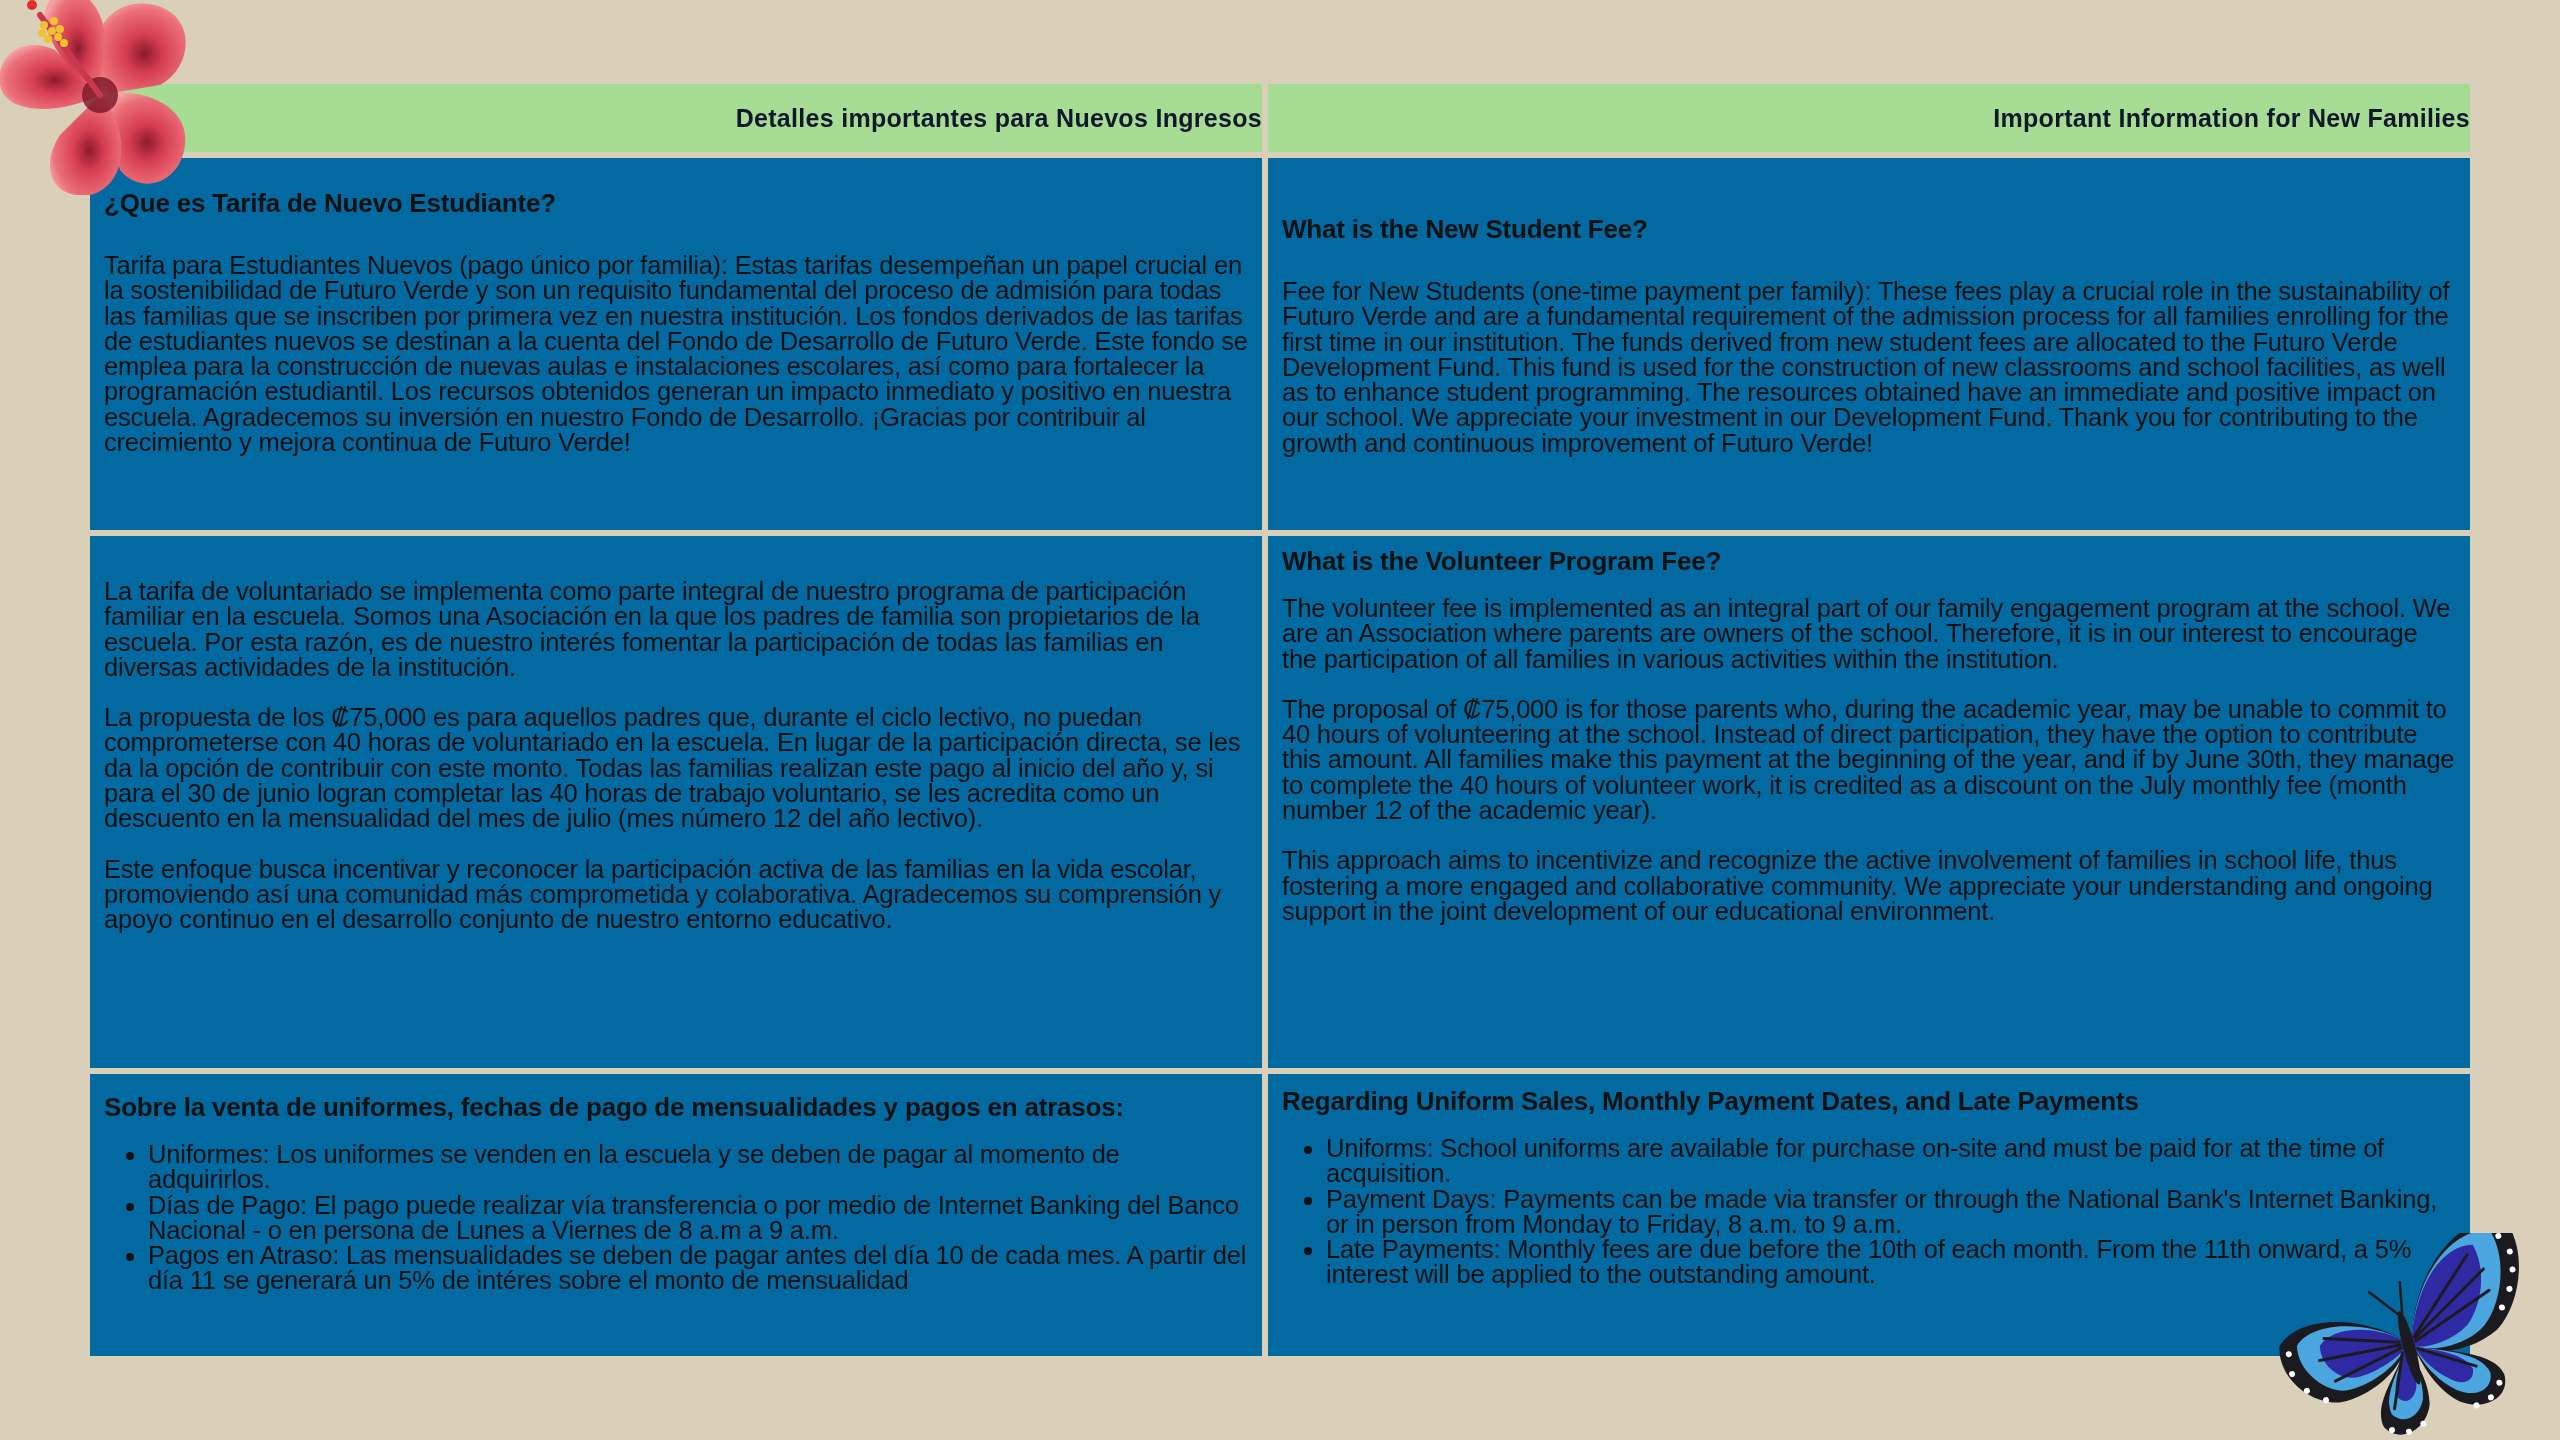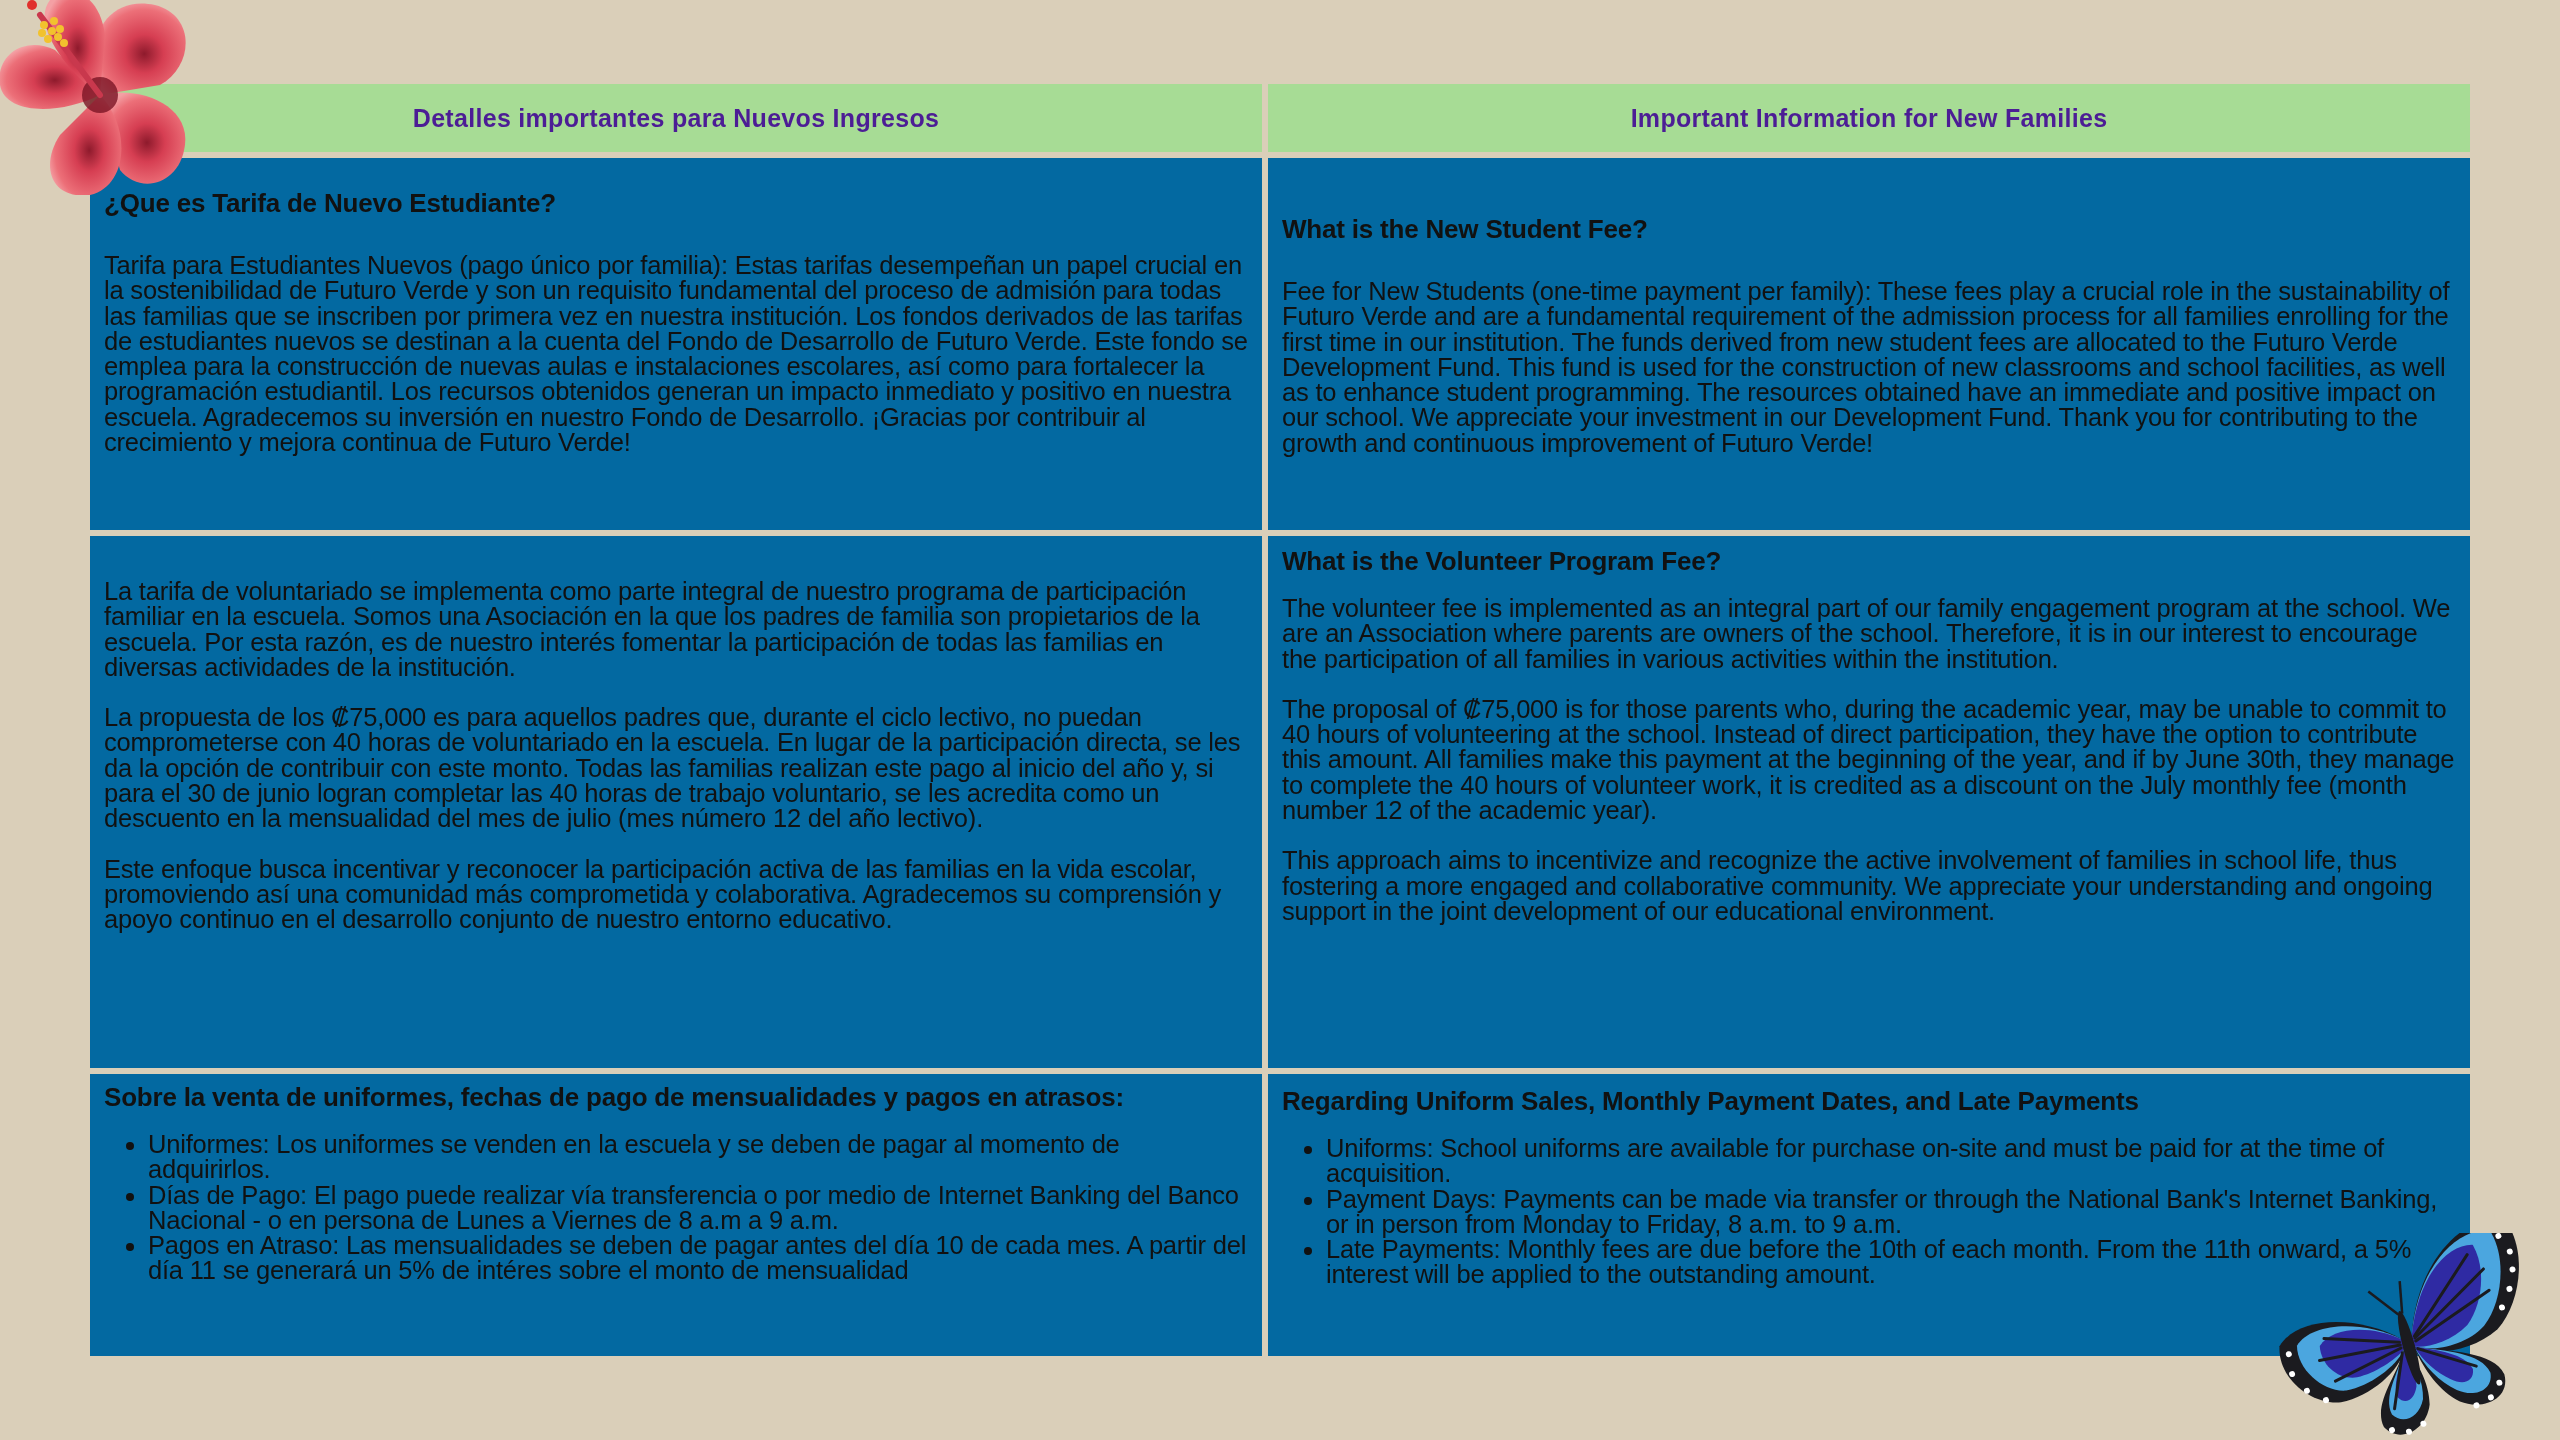--- a/index.html
+++ b/index.html
@@ -23,25 +23,25 @@
       display: grid;
       grid-template-columns: 1172px 1202px;
       grid-template-rows: 68px 372px 532px 282px;
       column-gap: 6px;
       row-gap: 6px;
     }
     .head-cell {
       background: #a7dc95;
       display: flex;
       align-items: center;
-      justify-content: center;
+      justify-content: flex-end;
       font-weight: bold;
       font-size: 25px;
       letter-spacing: 0.3px;
-      color: #4c1d95;
+      color: #0f172a;
     }
     .cell {
       background: #0369a1;
       padding: 0 14px;
       box-sizing: border-box;
       font-size: 25.5px;
       line-height: 25.3px;
       letter-spacing: -0.2px;
     }
     .cell h3 {
@@ -59,21 +59,21 @@
       padding-left: 44px;
     }
     .cell li {
       margin: 0;
     }
     .gap-2 { height: 25px; }
     .r1l { padding-top: 30px; }
     .r1r { padding-top: 56px; }
     .r2l { padding-top: 22px; }
     .r2r { padding-top: 10px; }
-    .r3l { padding-top: 8px; }
+    .r3l { padding-top: 18px; }
     .r3r { padding-top: 12px; }
     .r1l .cell-body, .r1r .cell-body { margin-top: 35px; }
     .r2l .cell-body-first { margin-top: 21px; }
     .r2r .cell-body-first { margin-top: 20px; }
     .r3l ul, .r3r ul { margin-top: 20px; }
 
     .flower {
       position: absolute;
       left: 0;
       top: 0;

